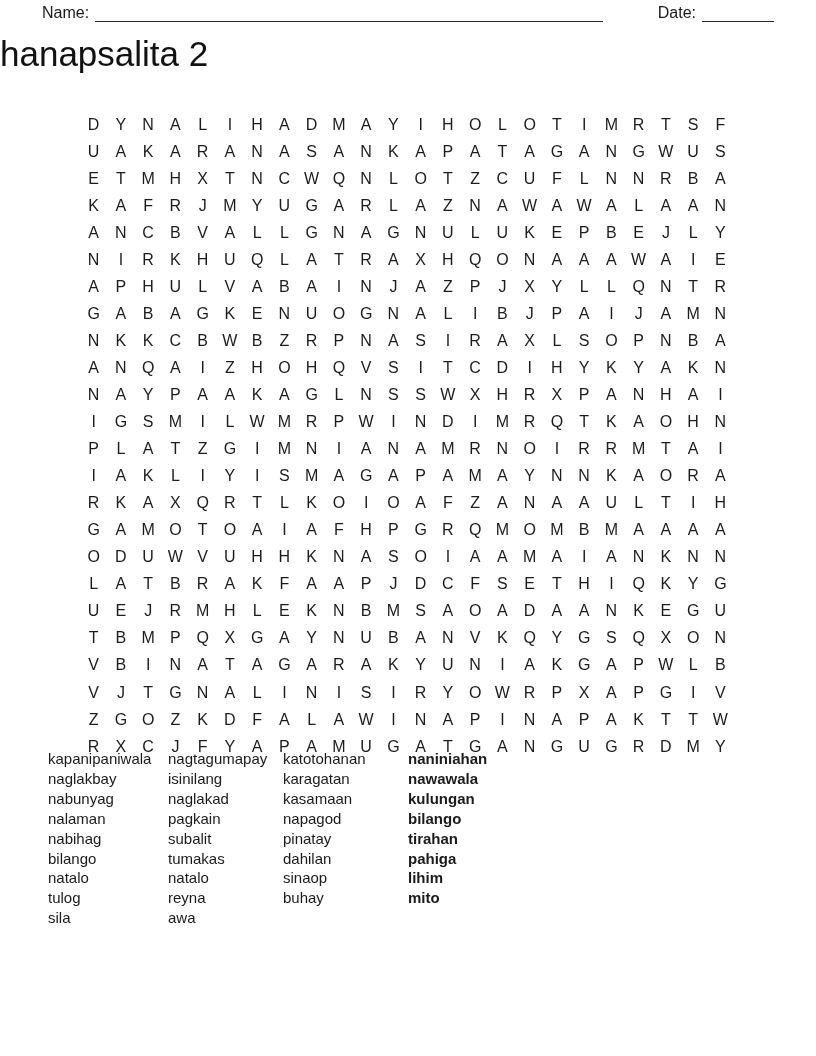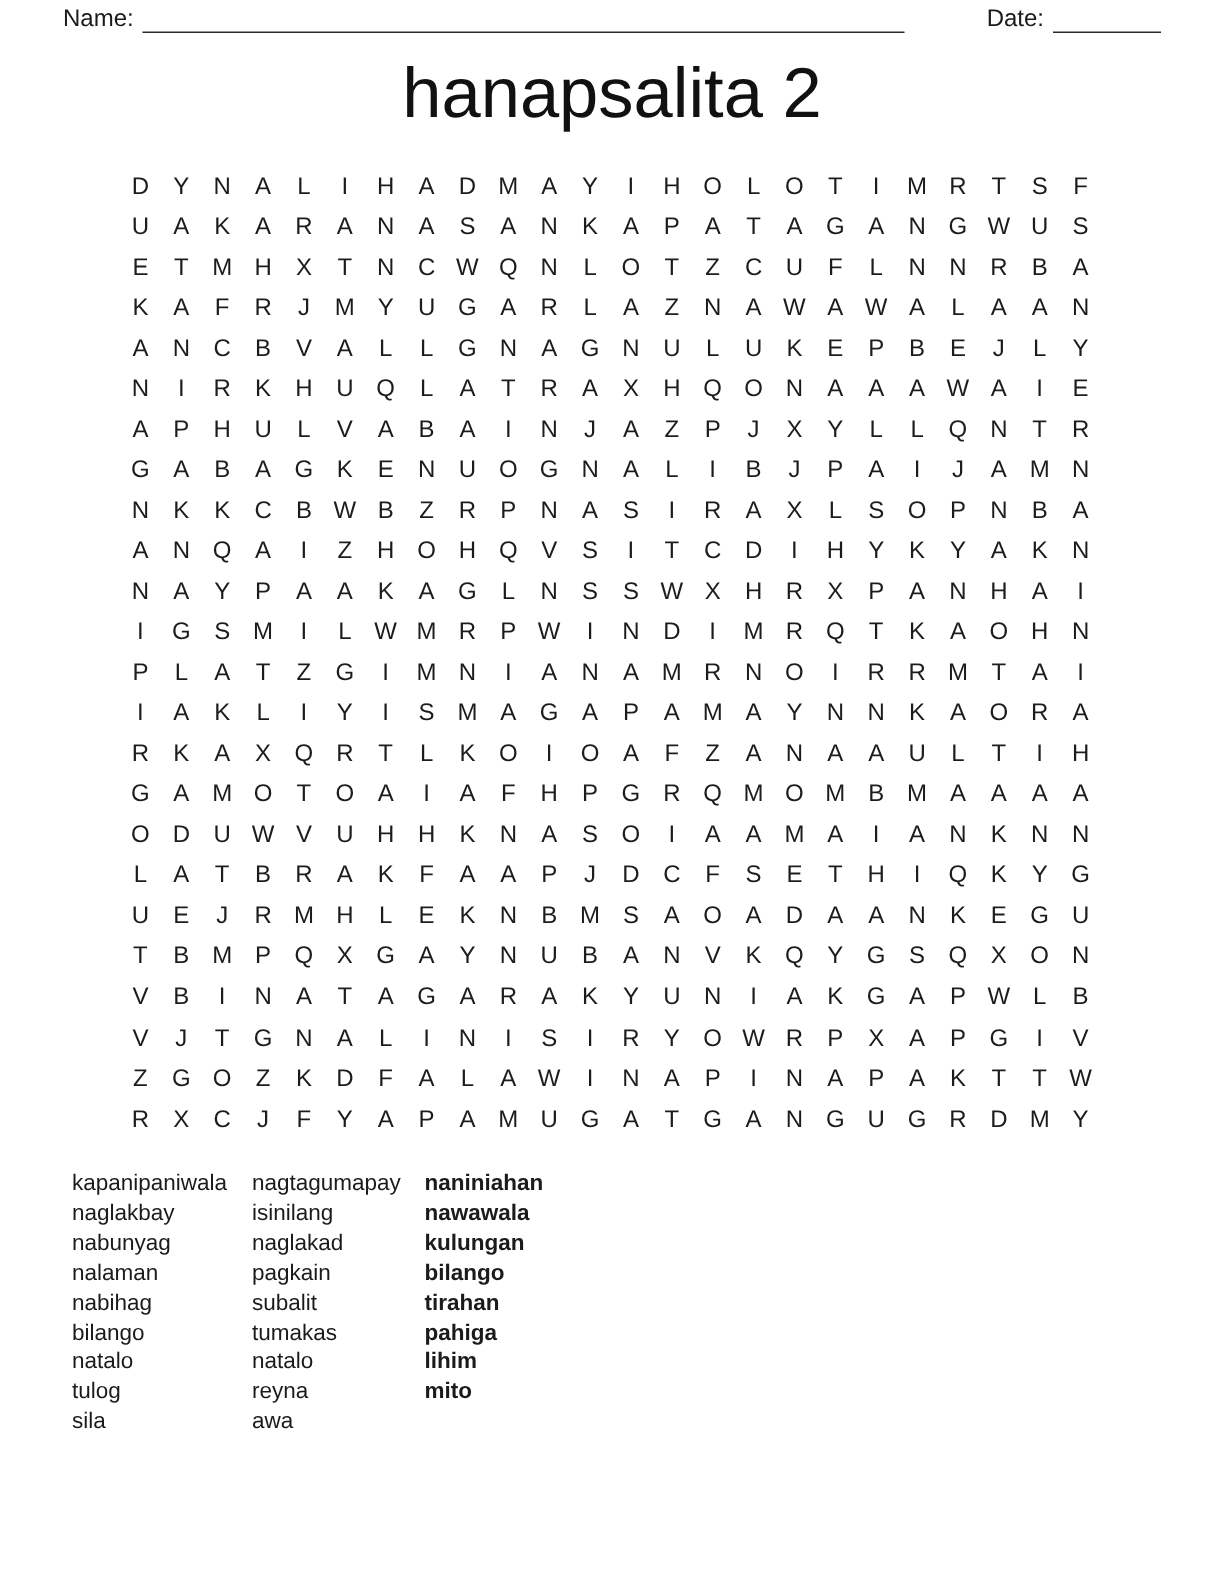--- a/index.html
+++ b/index.html
@@ -26,42 +26,42 @@
     border-bottom: 1.5px solid #2a2a2a;
     height: 16px;
   }
   .name-line { width: 508px; margin-left: 6px; }
   .header-spacer { flex: 1; }
   .date-line { width: 72px; margin-left: 6px; }
 
   
   .title {
     position: absolute; top: 34px; left: 0; width: 816px;
-    text-align: center;
-    font-size: 47px; font-weight: 500;
+    text-align: left;
+    font-size: 35px; font-weight: 500;
     letter-spacing: 0px;
     color: #111;
   }
 
   
   .grid {
     position: absolute; left: 80px; top: 111px;
     display: grid;
     grid-template-columns: repeat(24, 27.26px);
     grid-auto-rows: 27.05px;
   }
   .cell {
     display: flex; align-items: center; justify-content: center;
     font-size: 16px; font-weight: 500;
     color: #1c1c1c;
   }
 
   
   .words {
-    position: absolute; left: 48px; top: 779px;
+    position: absolute; left: 48px; top: 749px;
     display: flex;
   }
   .wcol { list-style: none; }
   .wcol-0 { width: 120px; }
   .wcol-1 { width: 115px; }
   .wcol-2 { width: 125px; }
   .wcol-3 { width: 120px; }
   .wcol-4 { width: 115px; }
   .wcol-5 { width: 115px; font-weight: bold; }
   .word {
@@ -680,20 +680,30 @@
         <li class="word">nagtagumapay</li>
         <li class="word">isinilang</li>
         <li class="word">naglakad</li>
         <li class="word">pagkain</li>
         <li class="word">subalit</li>
         <li class="word">tumakas</li>
         <li class="word">natalo</li>
         <li class="word">reyna</li>
         <li class="word">awa</li>
       </ul>
+      <ul class="wcol wcol-2">
+        <li class="word">katotohanan</li>
+        <li class="word">karagatan</li>
+        <li class="word">kasamaan</li>
+        <li class="word">napagod</li>
+        <li class="word">pinatay</li>
+        <li class="word">dahilan</li>
+        <li class="word">sinaop</li>
+        <li class="word">buhay</li>
+      </ul>
       <ul class="wcol wcol-5">
         <li class="word">naniniahan</li>
         <li class="word">nawawala</li>
         <li class="word">kulungan</li>
         <li class="word">bilango</li>
         <li class="word">tirahan</li>
         <li class="word">pahiga</li>
         <li class="word">lihim</li>
         <li class="word">mito</li>
       </ul>

